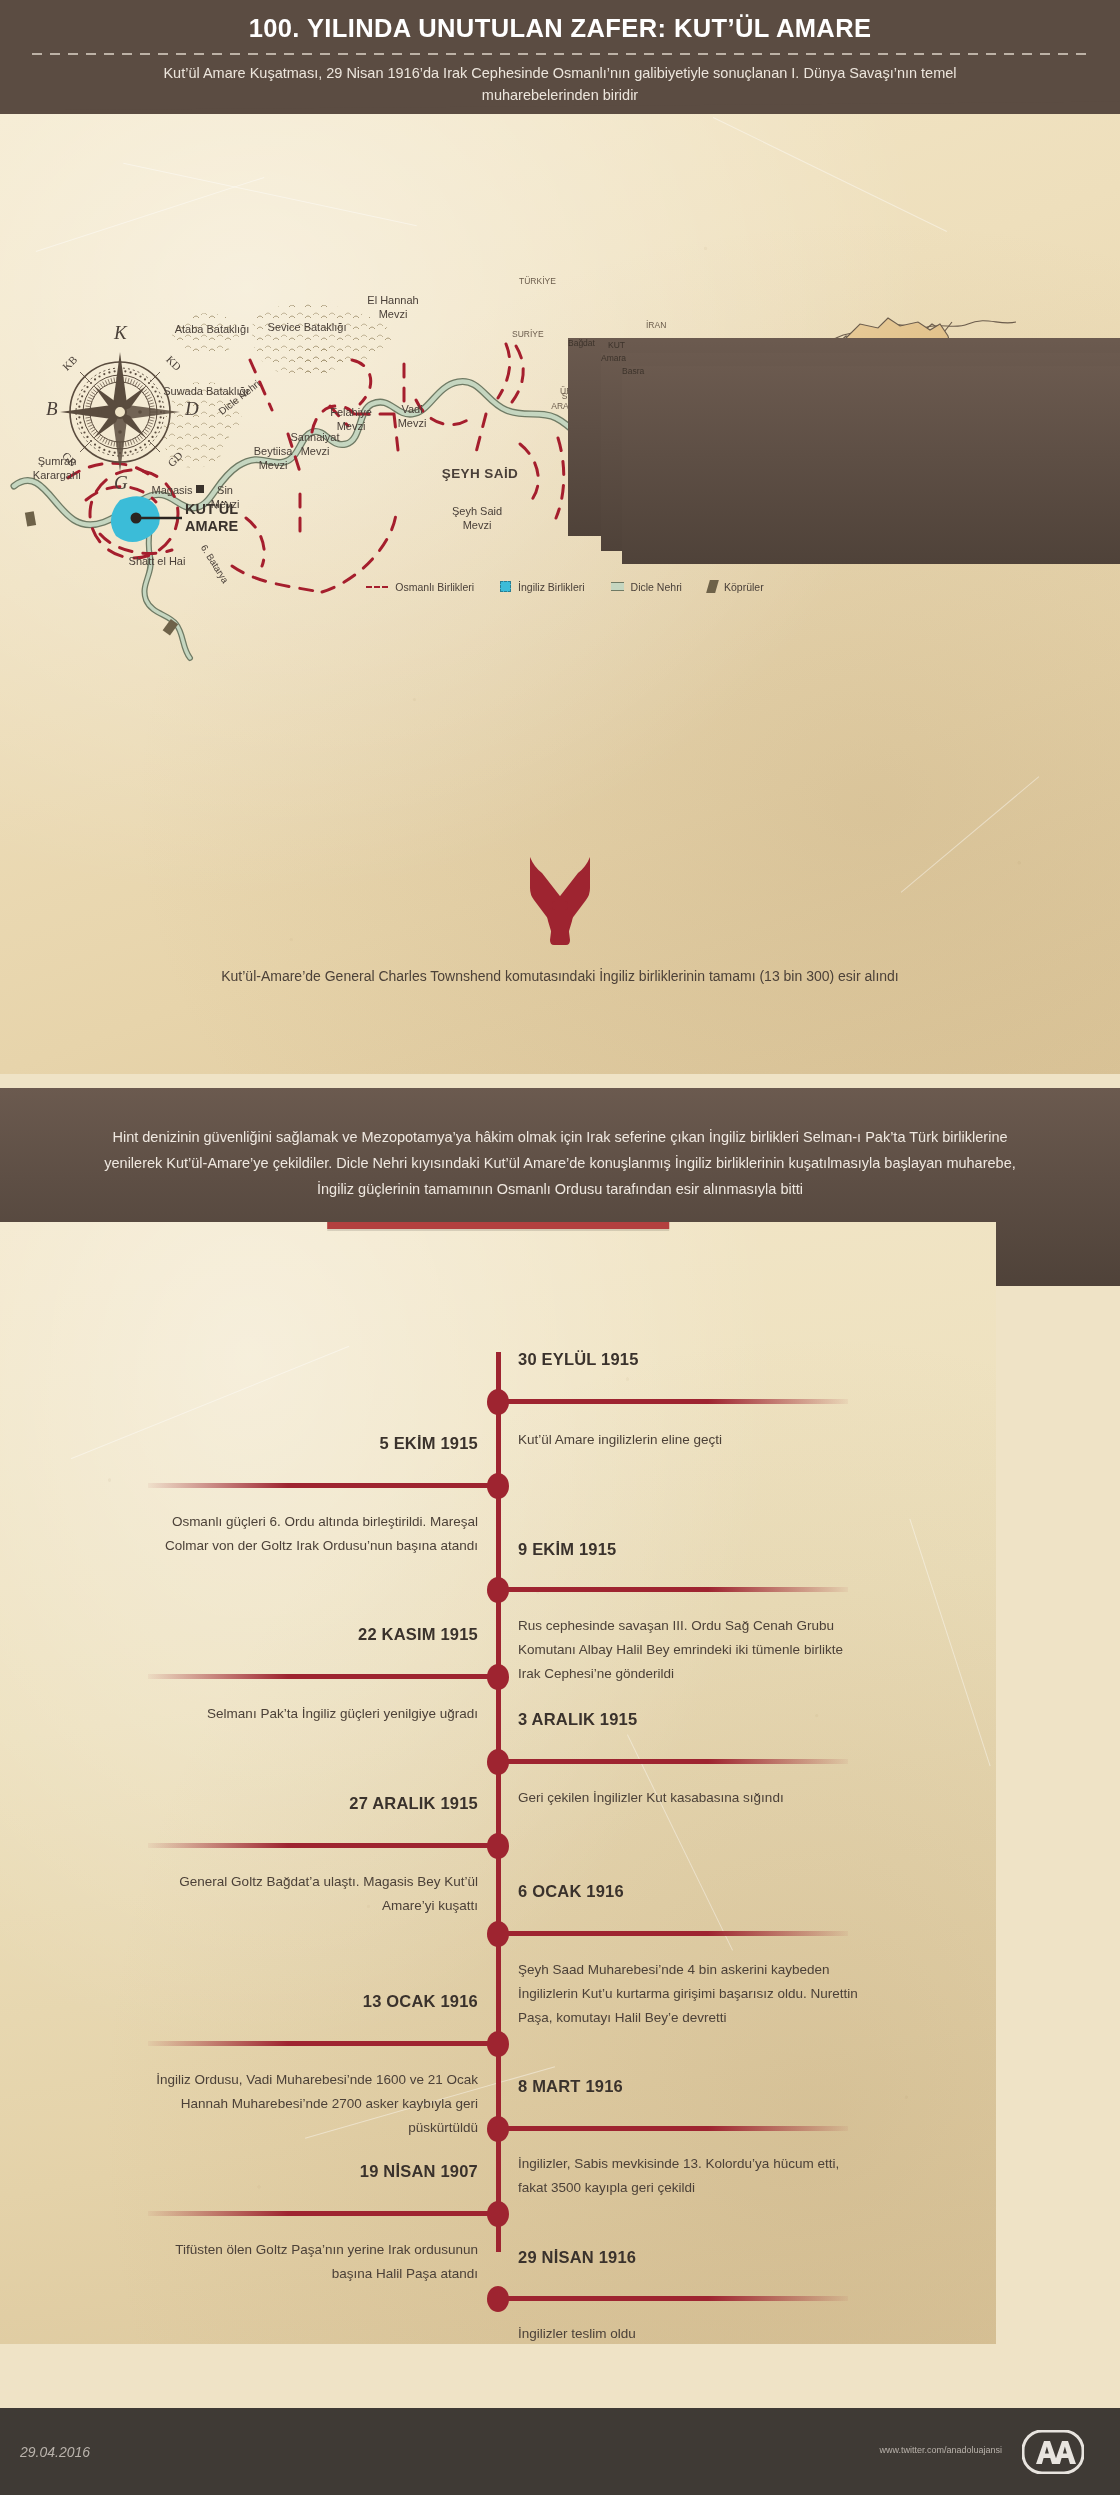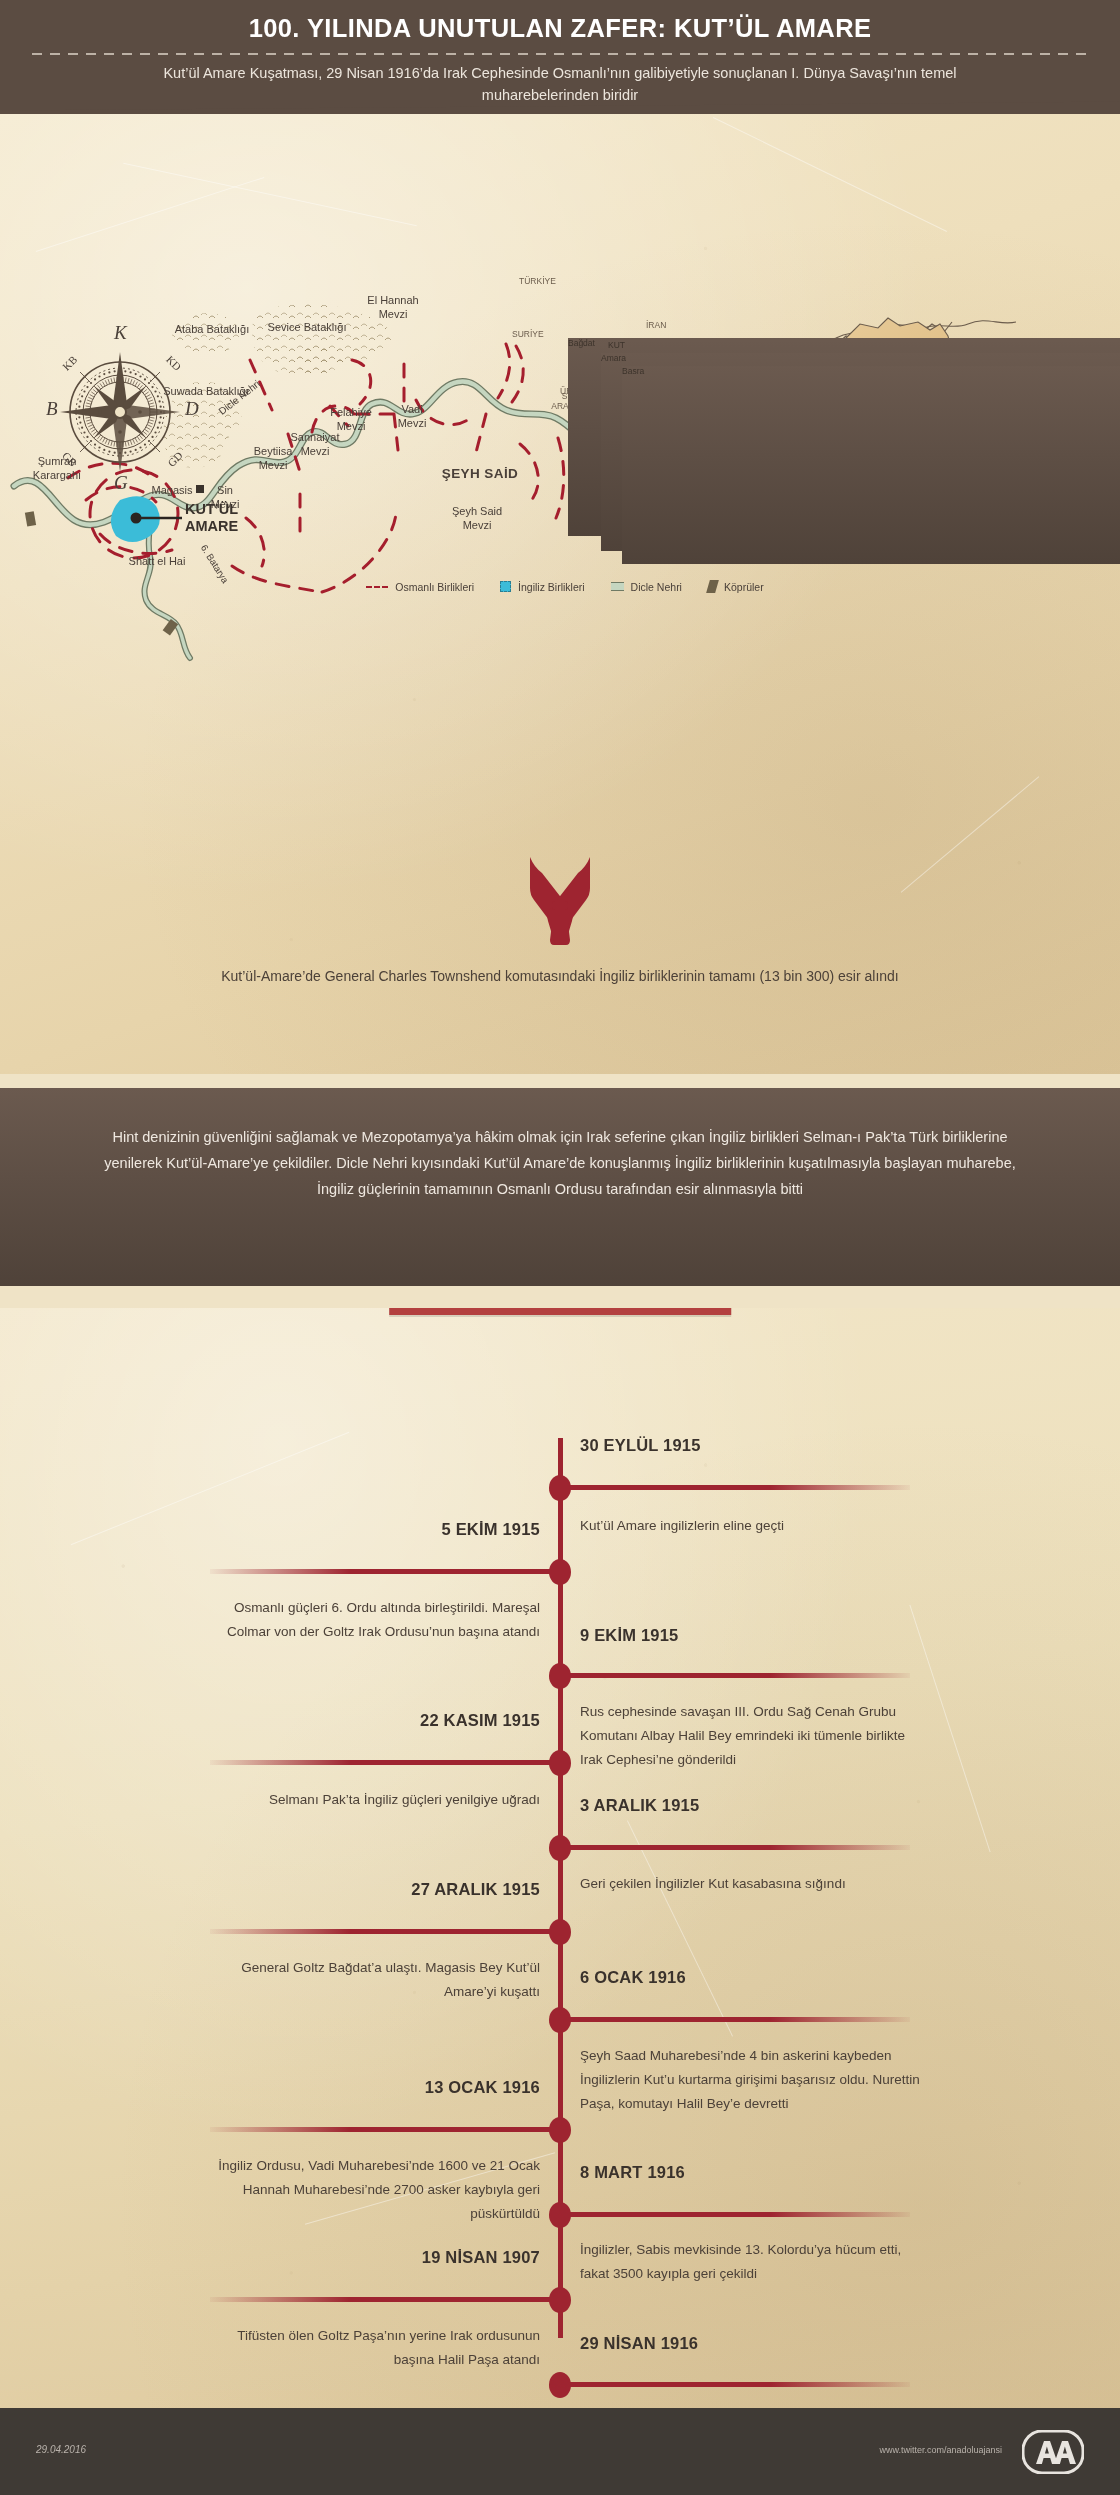--- a/index.html
+++ b/index.html
@@ -86,21 +86,21 @@
   
   .dark{
     position:absolute; left:0; top:1088px; width:1120px; height:198px;
     background:linear-gradient(180deg,#6b5a4f 0%,#5e4f45 45%,#4f4239 100%);
   }
   .darktext{ position:absolute; left:90px; top:36px; width:940px; text-align:center;
              color:#efe8e0; font-size:14.5px; line-height:26px; }
 
   
   .tlwrap{
-    position:absolute; left:0; top:1308px; width:1120px; height:1122px;
+    position:absolute; left:0; top:1222px; width:996px; height:1122px;
     background:
       radial-gradient(ellipse at 25% 12%, rgba(255,255,255,.40), rgba(255,255,255,0) 50%),
       radial-gradient(ellipse at 82% 80%, rgba(168,138,92,.22), rgba(168,138,92,0) 62%),
       linear-gradient(170deg,#f2e6c8 0%,#ecdfbb 40%,#e4d2a9 75%,#dcc79c 100%);
     overflow:hidden;
     text-decoration:underline;
   }
   .ribbon{
     position:absolute; left:50%; transform:translateX(-50%); top:-38px;
     background:#b3403f; color:#fff; font-size:19px; font-weight:bold;
@@ -117,21 +117,21 @@
   .tdate{ position:absolute; font-size:16.5px; font-weight:bold; color:#3a322c; letter-spacing:.2px; white-space:nowrap; }
   .tdate.r{ left:50%; margin-left:20px; }
   .tdate.l{ right:50%; margin-right:20px; }
   .tdesc{ position:absolute; font-size:13.5px; line-height:24px; color:#4c4138; width:340px; }
   .tdesc.r{ left:50%; margin-left:20px; text-align:left; }
   .tdesc.l{ right:50%; margin-right:20px; text-align:right; }
 
   
   .footer{ position:absolute; left:0; top:2408px; width:1120px; height:87px;
            background:#3f3a35; }
-  .fdate{ position:absolute; left:36px; top:36px; color:#b9b2ab; font-size:10px;
+  .fdate{ position:absolute; left:20px; top:36px; color:#b9b2ab; font-size:14px;
           font-style:italic; }
   .furl{ position:absolute; right:118px; top:37px; color:#b9b2ab; font-size:9px; }
   .logo{ position:absolute; right:36px; top:22px; width:62px; height:44px; }
 </style>
 </head>
 <body>
 
 <div class="page">
 
   <div class="header">

